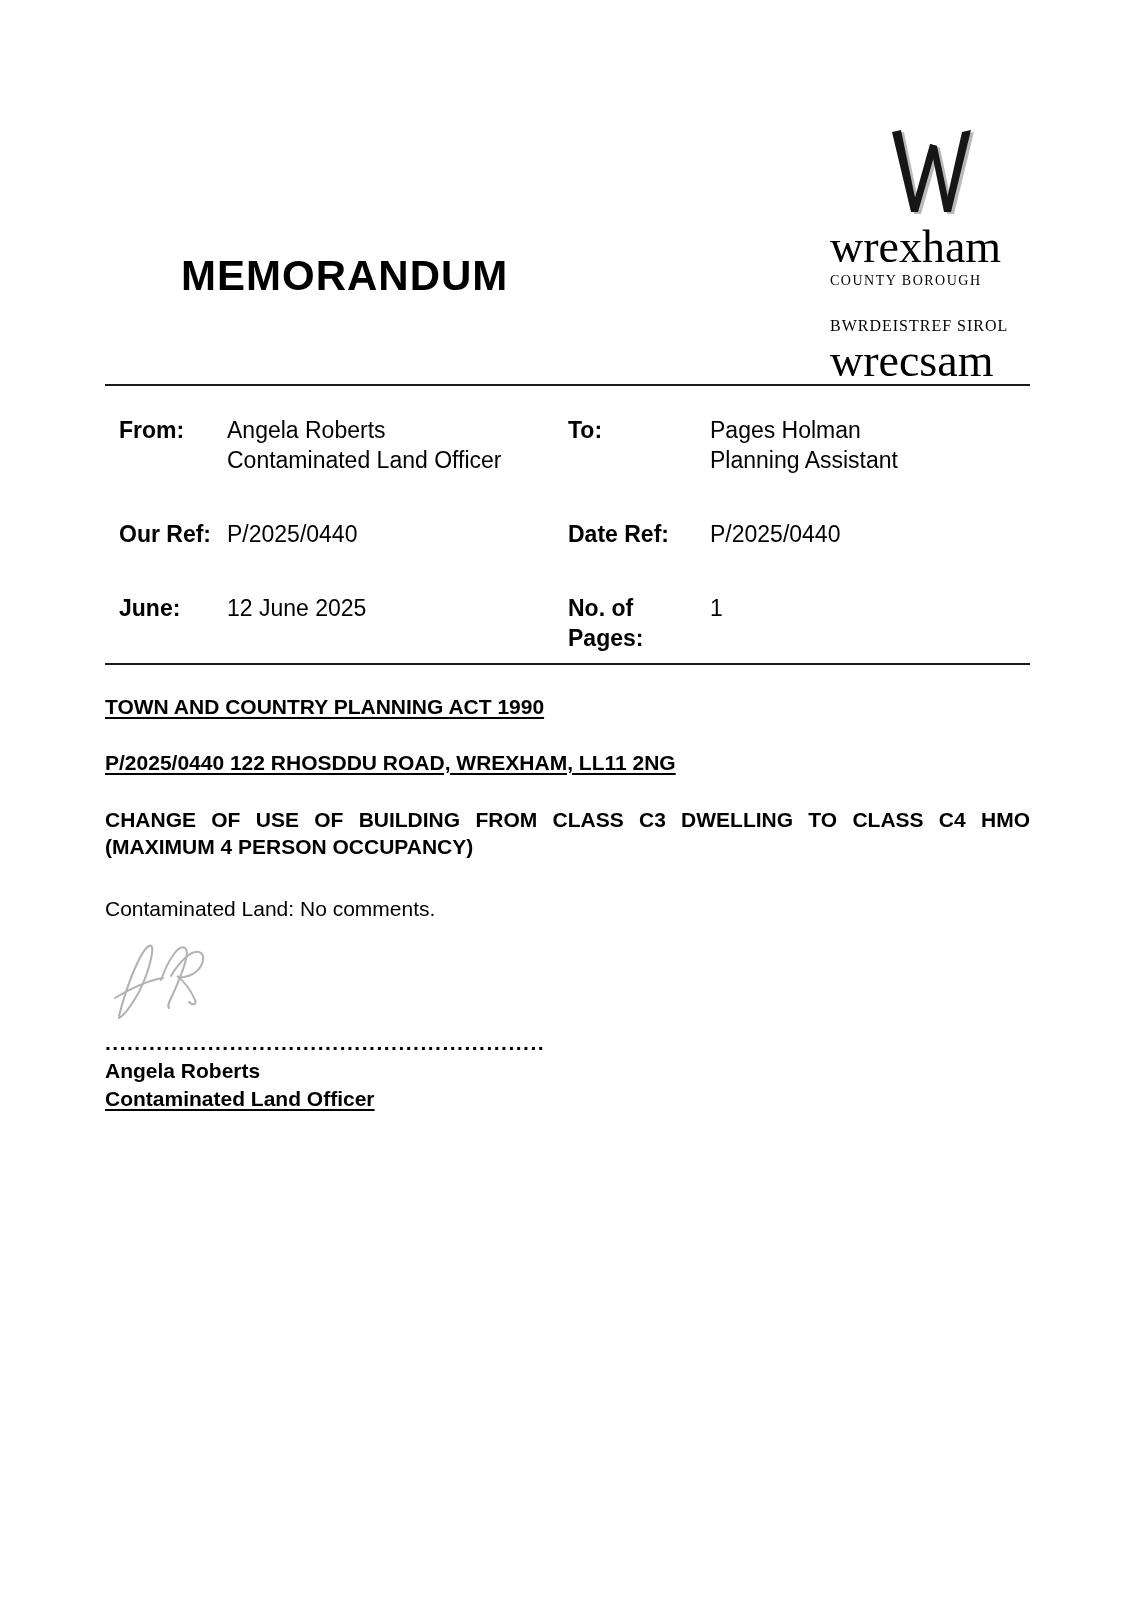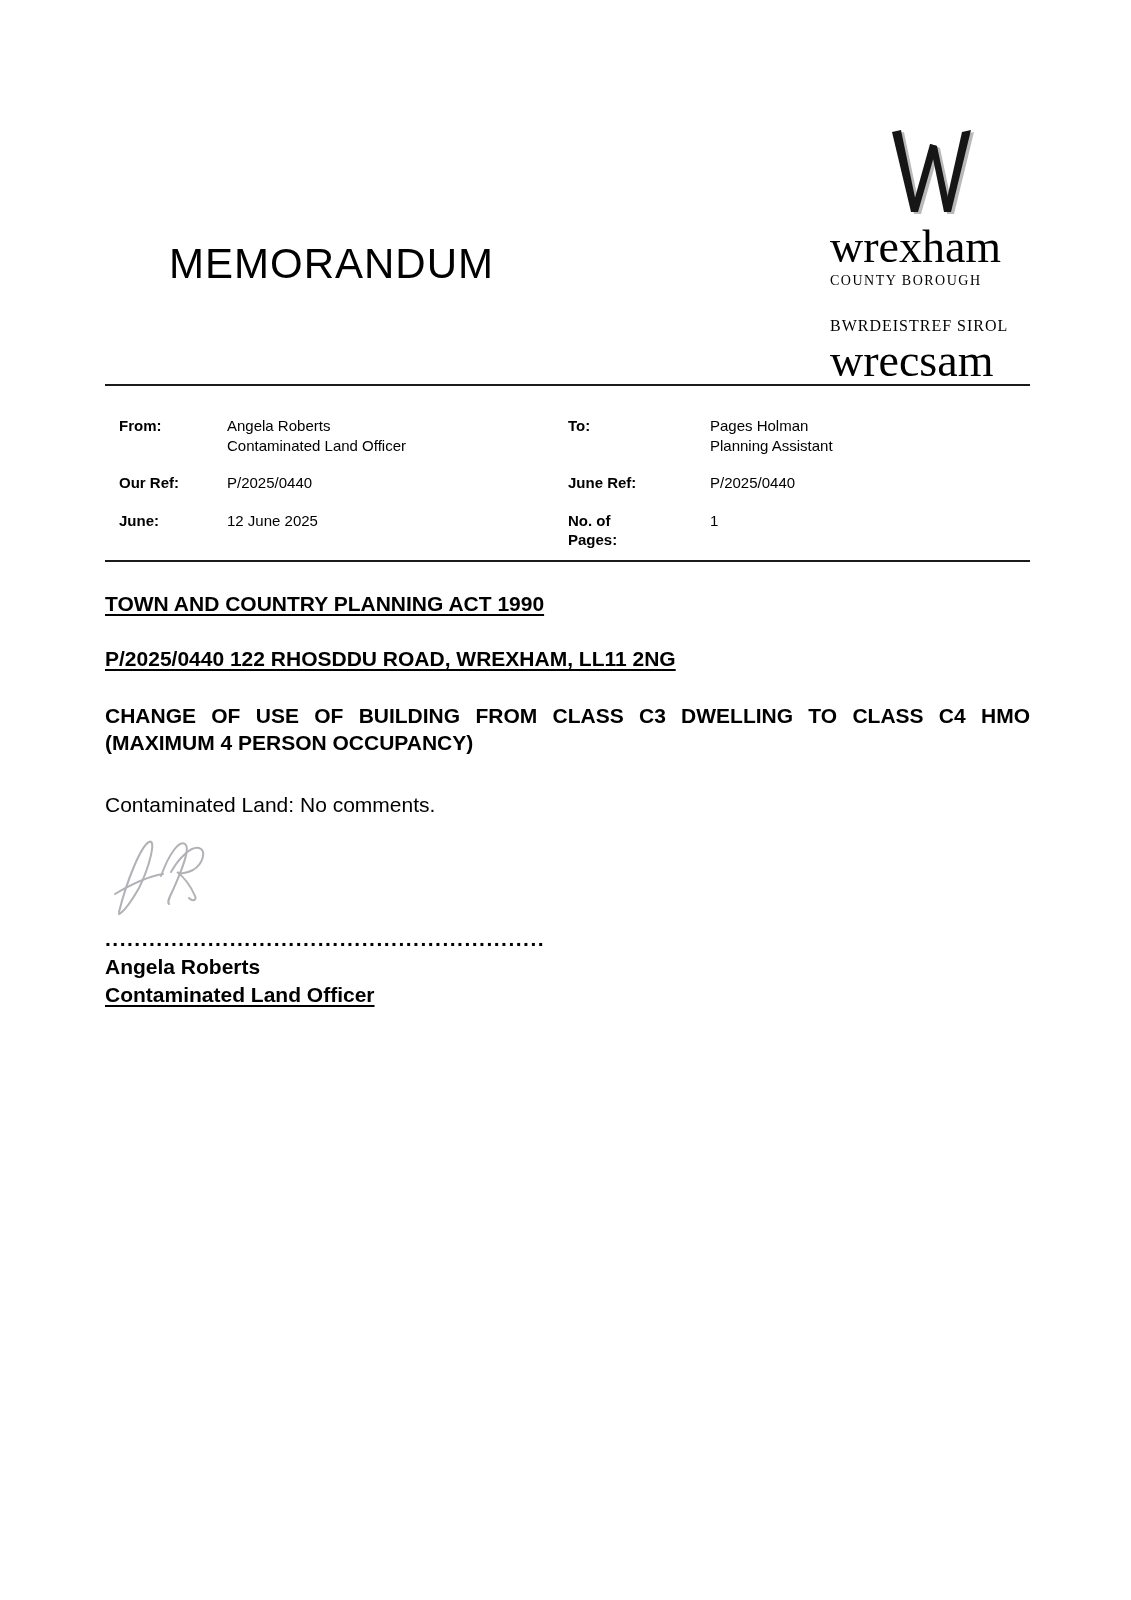--- a/index.html
+++ b/index.html
@@ -12,22 +12,22 @@
     color: #000;
     font-family: "Liberation Sans", sans-serif;
     box-sizing: border-box;
     padding: 0 101px 0 105px;
     overflow: hidden;
   }
 
   
   .header-row { display:flex; justify-content:space-between; padding-top:128px; }
   .memo-title {
-    margin:4px; padding-top:108px; padding-left:60px;
-    font-size:42px; font-weight:normal; letter-spacing:1px;
+    margin:16px; padding-top:108px; padding-left:60px;
+    font-size:42px; font-weight:bold; letter-spacing:1px;
   }
   .logo { width:200px; text-align:left; line-height:1; flex:0 0 auto; }
   .logo-mark { display:block; margin:0 auto 10px auto; }
   .logo-wrexham, .logo-wrecsam {
     font-family:"Liberation Serif", serif; font-size:46px; letter-spacing:0;
   }
   .logo-county {
     font-family:Liberation Serif, serif; font-size:14px; letter-spacing:1.5px; margin-top:4px;
   }
   .logo-bwrd {
@@ -35,24 +35,24 @@
   }
 
   hr.rule { border:none; border-top:2px solid #1b1b1b; margin:0; }
   .rule-top { margin-top:24px; }
   .rule-bottom { margin-top:12px; }
 
   
   .meta {
     display:grid;
     grid-template-columns:108px 341px 142px auto;
-    row-gap:18px;
+    row-gap:44px;
     align-items:start;
     padding:30px 0 10px 14px;
-    font-size:15px; line-height:1.3;
+    font-size:23px; line-height:1.3;
   }
   .meta .label { font-weight:bold; }
   .label-pages { max-width:88px; }
 
   
   .content { font-size:21px; line-height:1.3; }
   .heading {
     font-weight:bold;
     text-decoration:underline;
     text-decoration-thickness:2px;
@@ -118,21 +118,21 @@
       <div>Contaminated Land Officer</div>
     </div>
     <div class="label">To:</div>
     <div>
       <div>Pages Holman</div>
       <div>Planning Assistant</div>
     </div>
 
     <div class="label">Our Ref:</div>
     <div>P/2025/0440</div>
-    <div class="label">June Ref:</div>
+    <div class="label">Date Ref:</div>
     <div>P/2025/0440</div>
 
     <div class="label">June:</div>
     <div>12 June 2025</div>
     <div class="label label-pages">No. of Pages:</div>
     <div>1</div>
   </div>
 
   <hr class="rule rule-bottom">
 

